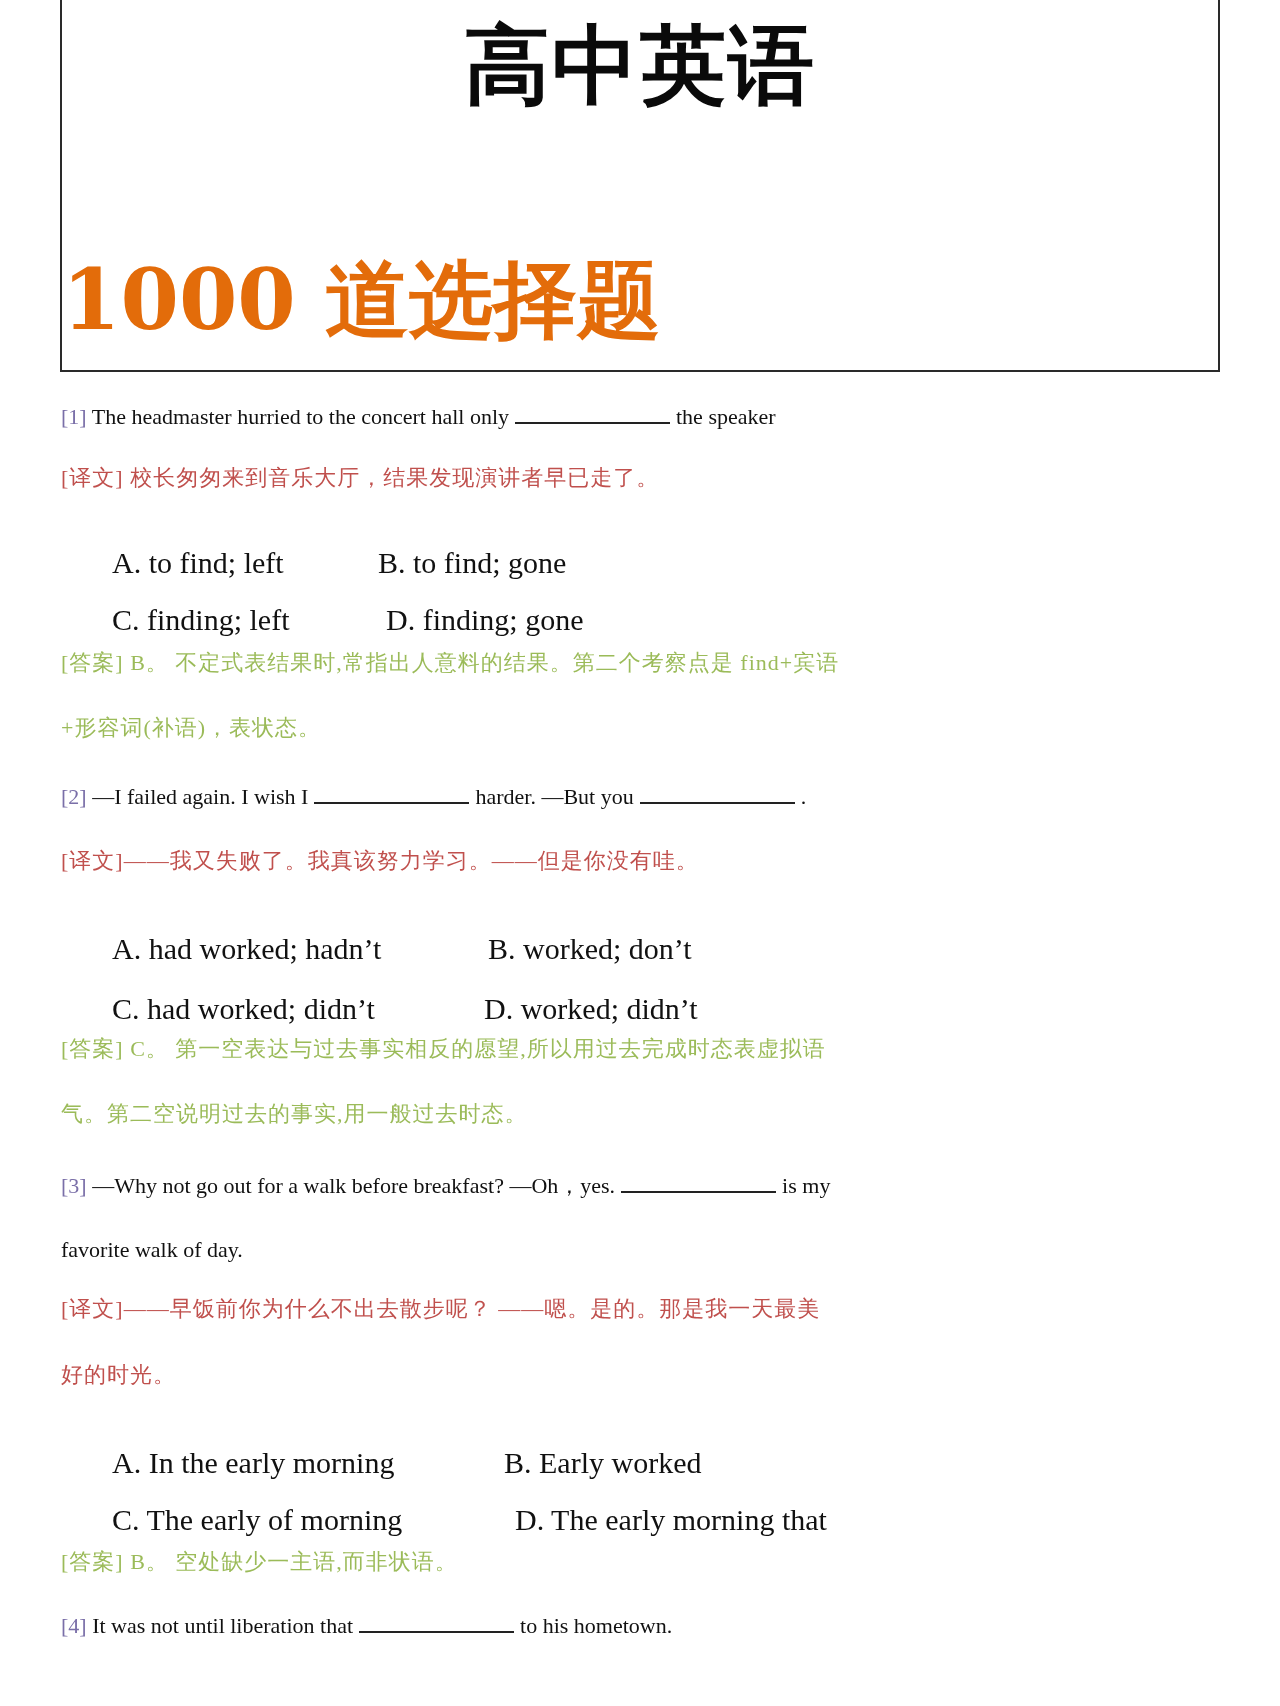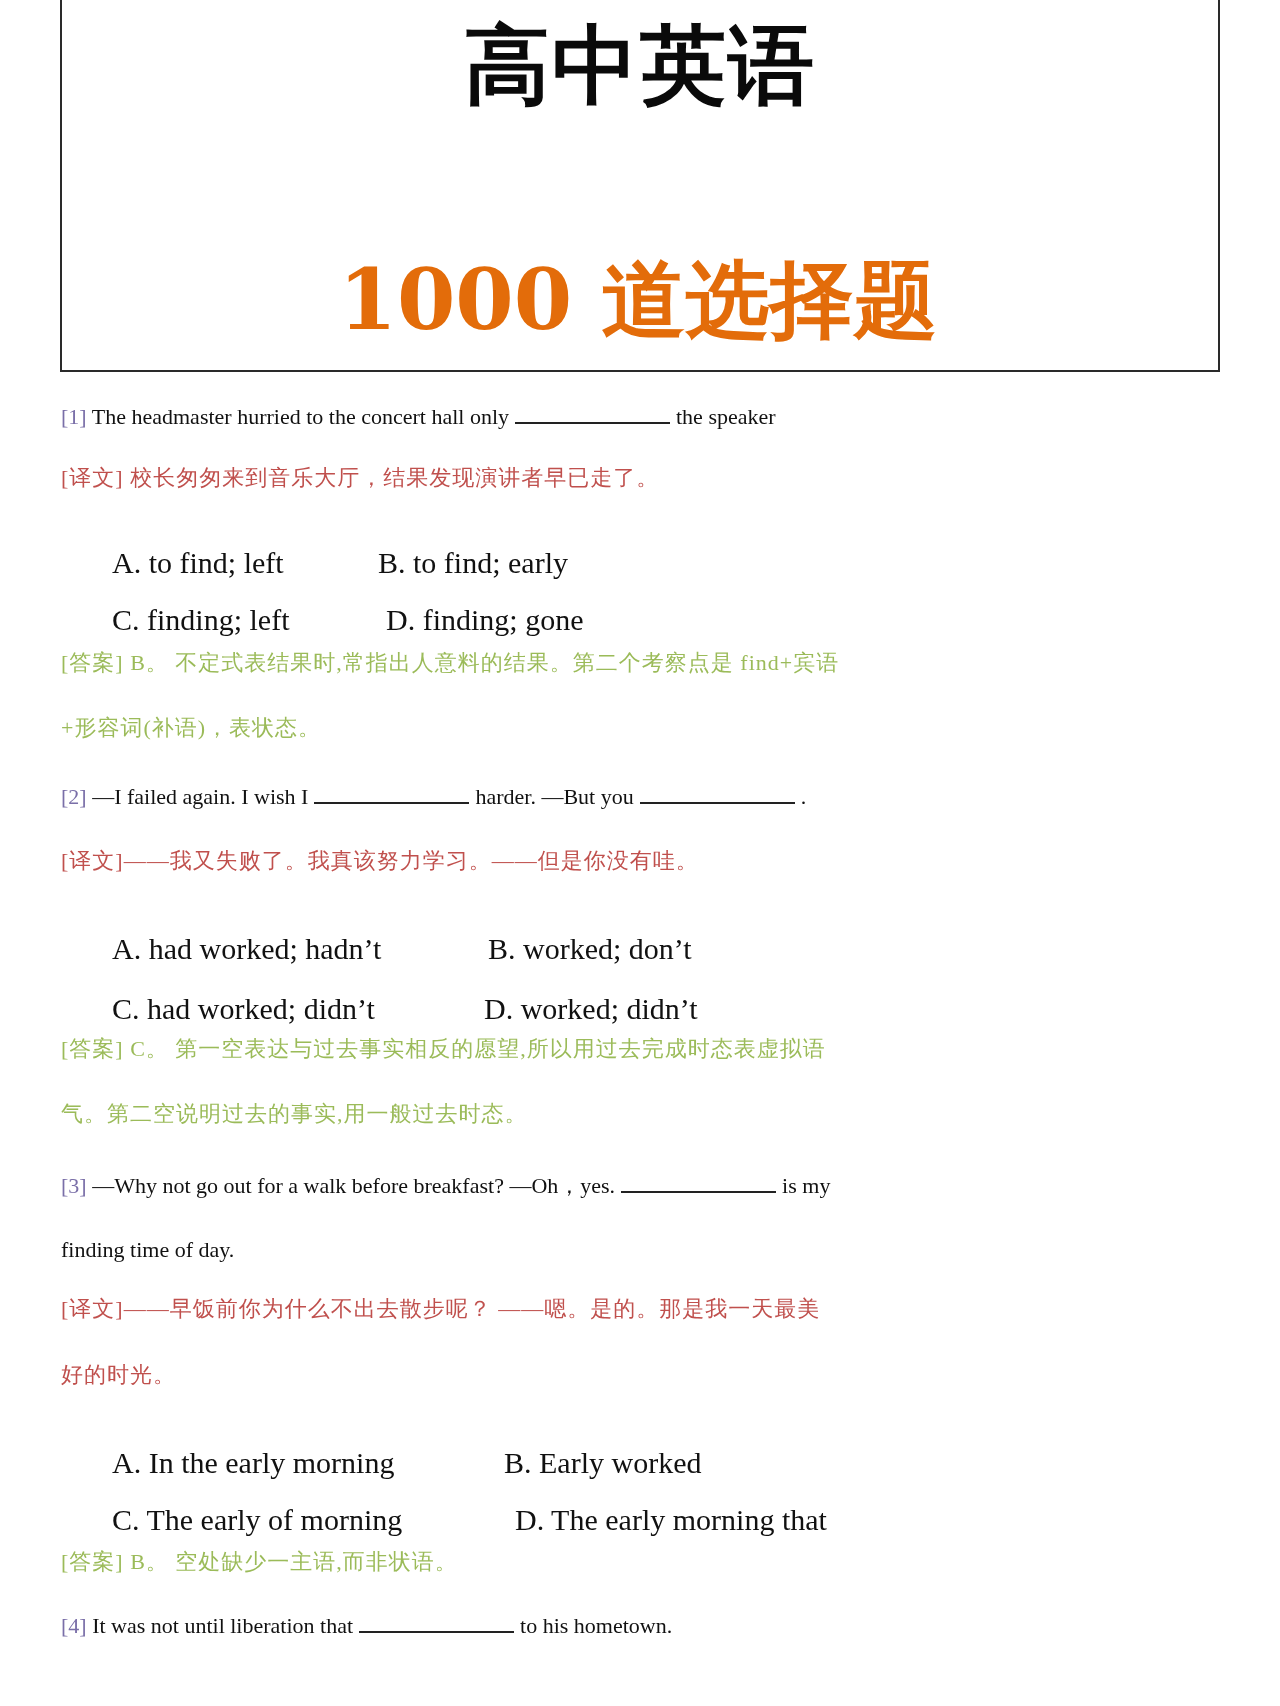--- a/index.html
+++ b/index.html
@@ -12,21 +12,21 @@
     position: absolute; left: 60px; top: -2px; width: 1160px; height: 374px;
     border: 2px solid #2a2a2a; border-top: none; box-sizing: border-box;
   }
   .title-main {
     position: absolute; left: 0; right: 0; top: 18px; text-align: center;
     font-size: 86px; line-height: 100px; font-weight: bold; color: #0a0a0a;
     letter-spacing: 2px;
     font-family: Liberation Serif, serif;
   }
   .title-sub {
-    position: absolute; left: 0; right: 4px; top: 252px; text-align: center;
+    position: absolute; left: 0; right: 4px; top: 252px; 
     font-size: 84px; line-height: 100px; font-weight: bold;
     font-family: "DejaVu Serif", "Liberation Serif", serif;
   }
   .line {
     position: absolute; left: 61px; white-space: nowrap;
     font-size: 22px; line-height: 36px;
   }
   .num { color: #7a6fa8; }
   .trans { color: #c0504d; letter-spacing: 1px; font-family: Liberation Serif, serif; }
   .ans { color: #9bbb59; letter-spacing: 1px; }
@@ -45,21 +45,21 @@
 </div>
 
 <div class="line" style="top:398px">
   <span class="num">[1]</span>
   <span>The headmaster hurried to the concert hall only</span><span class="blank"></span><span>the speaker</span>
 </div>
 <div class="line trans" style="top:460px">
   <span>[译文]</span><span> 校长匆匆来到音乐大厅，结果发现演讲者早已走了。</span>
 </div>
 <div class="opt" style="left:112px;top:525px">A. to find; left</div>
-<div class="opt" style="left:378px;top:525px">B. to find; early</div>
+<div class="opt" style="left:378px;top:525px">B. to find; gone</div>
 <div class="opt" style="left:112px;top:582px">C. finding; left</div>
 <div class="opt" style="left:386px;top:582px">D. finding; gone</div>
 <div class="line ans" style="top:645px">
   <span>[答案]</span><span> B。  不定式表结果时,常指出人意料的结果。第二个考察点是 find+宾语</span>
 </div>
 <div class="line ans" style="top:710px">+形容词(补语)，表状态。</div>
 
 <div class="line" style="top:778px">
   <span class="num">[2]</span>
   <span>—I failed again. I wish I</span><span class="blank"></span><span>harder.    —But you</span><span class="blank"></span><span>.</span>
@@ -73,21 +73,21 @@
 <div class="opt" style="left:484px;top:971px">D. worked; didn’t</div>
 <div class="line ans" style="top:1031px">
   <span>[答案]</span><span> C。  第一空表达与过去事实相反的愿望,所以用过去完成时态表虚拟语</span>
 </div>
 <div class="line ans" style="top:1096px">气。第二空说明过去的事实,用一般过去时态。</div>
 
 <div class="line" style="top:1167px">
   <span class="num">[3]</span>
   <span>—Why not go out for a walk before breakfast? —Oh，yes.</span><span class="blank"></span><span>is my</span>
 </div>
-<div class="line" style="top:1232px">finding time of day.</div>
+<div class="line" style="top:1232px">favorite walk of day.</div>
 <div class="line trans" style="top:1291px">
   <span>[译文]</span><span>——早饭前你为什么不出去散步呢？  ——嗯。是的。那是我一天最美</span>
 </div>
 <div class="line trans" style="top:1357px">好的时光。</div>
 <div class="opt" style="left:112px;top:1425px">A. In the early morning</div>
 <div class="opt" style="left:504px;top:1425px">B. Early worked</div>
 <div class="opt" style="left:112px;top:1482px">C. The early of morning</div>
 <div class="opt" style="left:515px;top:1482px">D. The early morning that</div>
 <div class="line ans" style="top:1544px">
   <span>[答案]</span><span> B。  空处缺少一主语,而非状语。</span>

